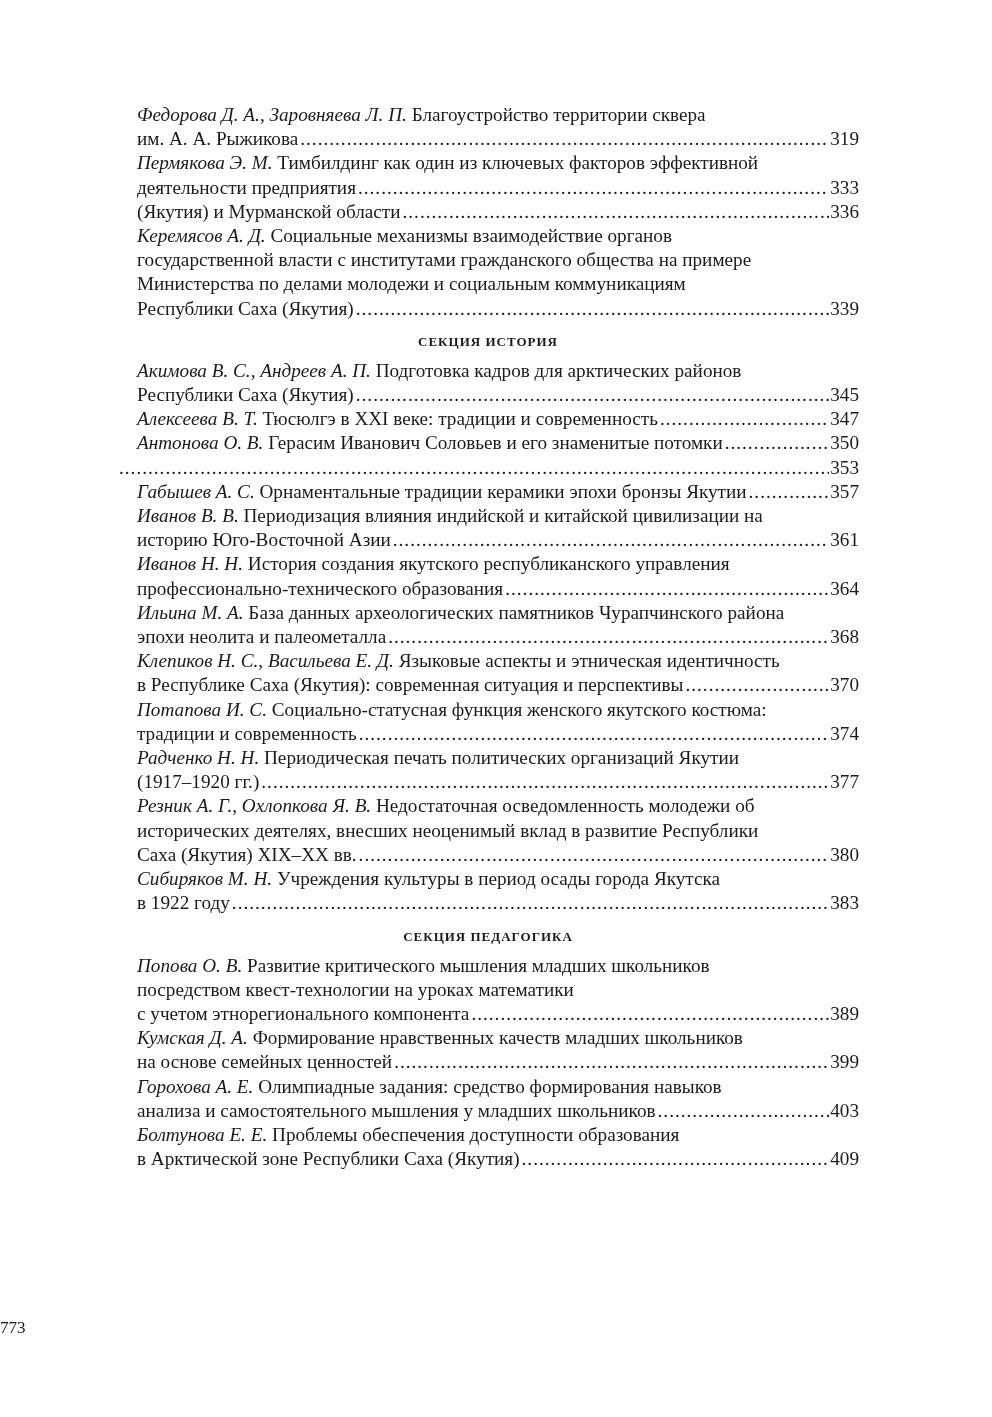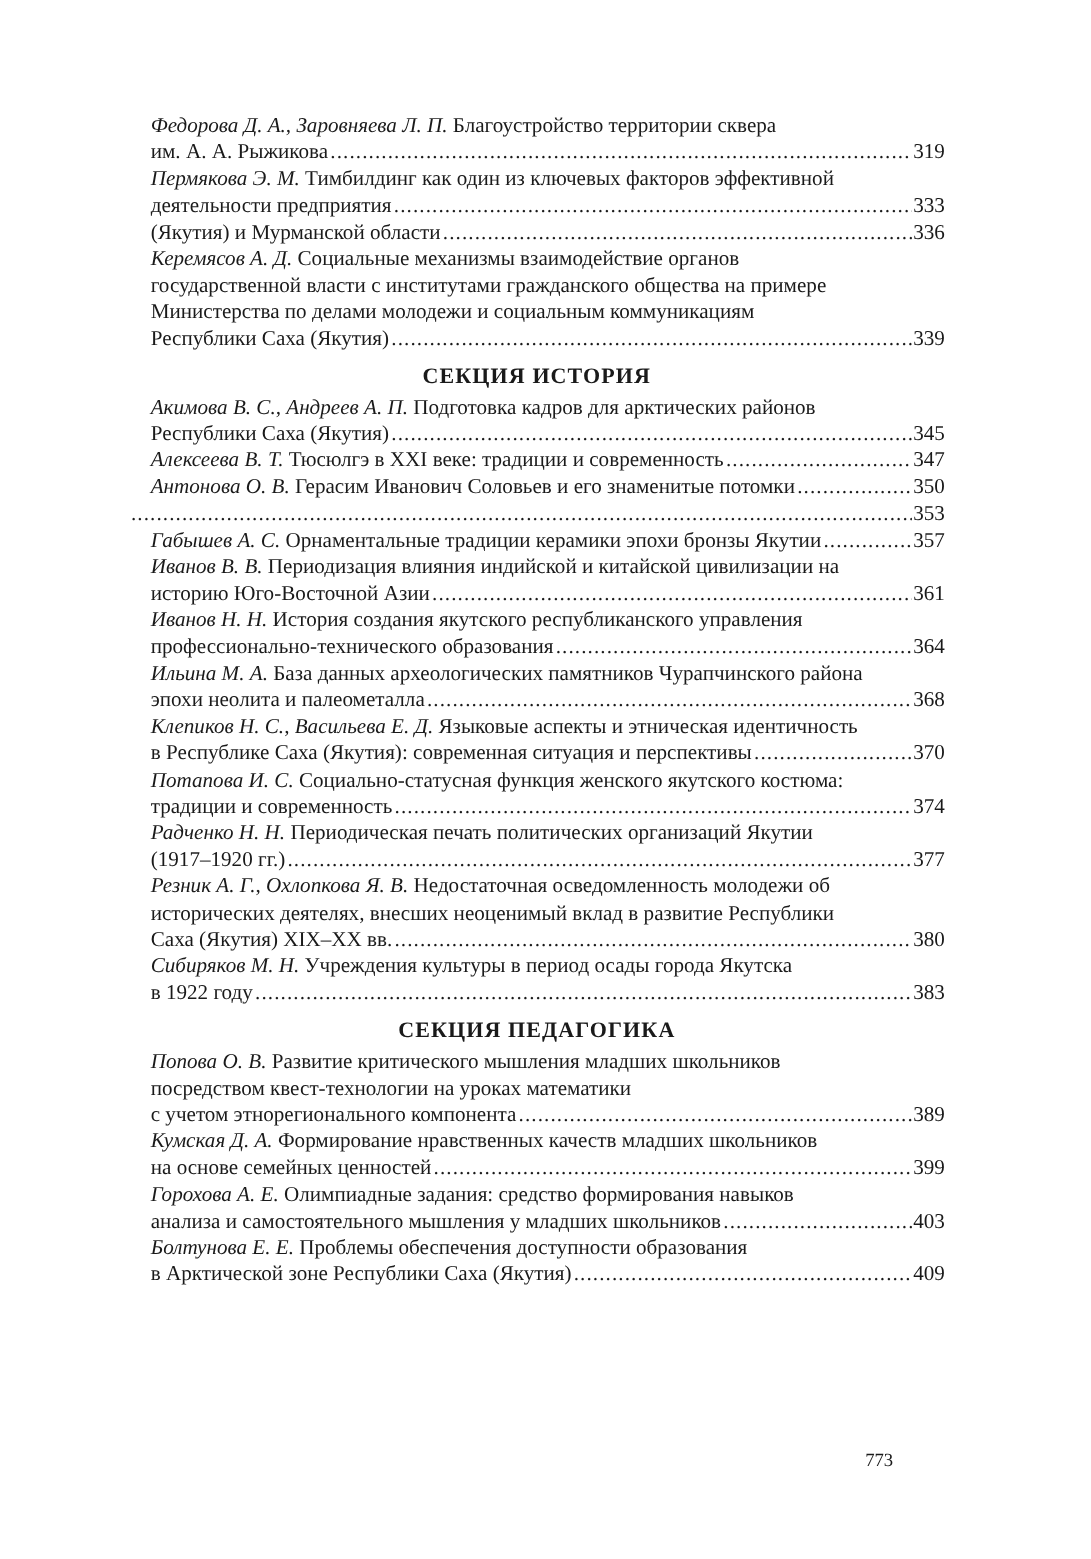--- a/index.html
+++ b/index.html
@@ -6,23 +6,23 @@
   body { width: 992px; height: 1417px; position: relative; overflow: hidden;
          font-family: "Liberation Serif", "DejaVu Serif", serif; color: #1a1a1a; }
   .page { position: absolute; left: 117px; top: 103px; width: 742px; }
   .entry { font-size: 19.2px; line-height: 24.2px; }
   .line { display: flex; align-items: baseline; white-space: nowrap; }
   .line .txt { flex: 0 0 auto; margin-left: 20px; }
   .author { font-style: italic; }
   .leader { flex: 1 1 auto; overflow: hidden; margin: 0 1px 0 2px; letter-spacing: 1px; color: #1a1a1a; }
   .leader::before { content: "........................................................................................................................................................................................................................................................................"; }
   .pg { flex: 0 0 auto; }
-  .section-title { text-align: center; font-weight: bold; font-size: 20px; letter-spacing: 1px;
+  .section-title { text-align: center; font-weight: bold; font-size: 13px; letter-spacing: 1px;
                    line-height: 24px; margin: 9px 0 5px 0; }
-  .page-number { position: absolute; left: 0; width: 812px; top: 1318px; text-align: right; font-size: 17px; }
+  .page-number { position: absolute; left: 0; width: 812px; top: 1318px; text-align: left; font-size: 17px; }
 </style>
 </head>
 <body>
 
 <div class="page" id="toc">
     <div class="entry">
       <div class="line">
         <span class="txt"><span class="author">Федорова Д. А.</span><span>, </span><span class="author">Заровняева Л. П.</span><span> Благоустройство территории сквера</span></span>
       </div>
       <div class="line">

